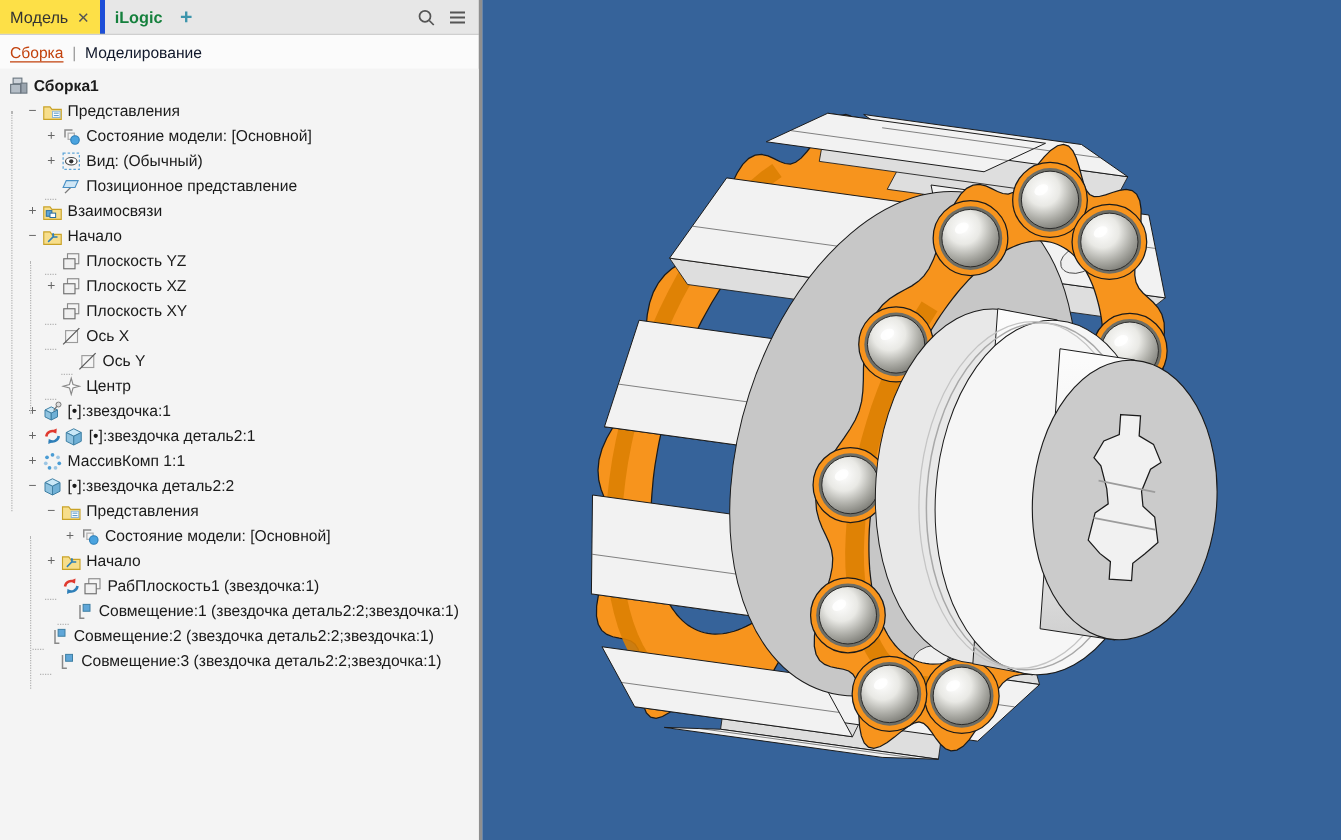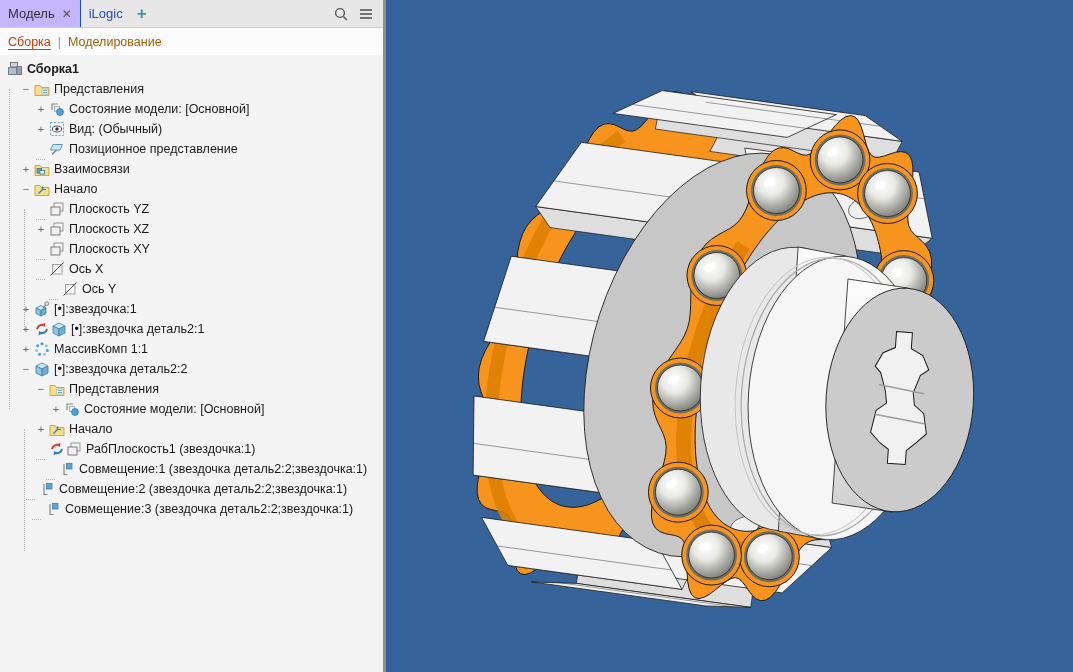--- a/index.html
+++ b/index.html
@@ -1,30 +1,30 @@
 <!DOCTYPE html>
 <html><head>
 <meta charset="utf-8">
 <style>
   html,body{margin:0;padding:0;background:#888;}
   *{box-sizing:border-box;}
   .app{width:1073px;height:672px;display:flex;flex-direction:row;font-family:"Liberation Sans",sans-serif;overflow:hidden;background:#F4F4F4;}
   .panel{width:383px;display:flex;flex-direction:column;background:#F4F4F4;}
   .tabbar{height:28px;background:#E7E7E7;border-bottom:1px solid #CFCFCF;display:flex;align-items:center;flex-shrink:0;}
   .tab{height:100%;display:flex;align-items:center;padding:0 8px;font-size:13px;color:#333;cursor:default;}
-  .tab.active{background:#c4b5fd;border-right:1px solid #1d4ed8;}
+  .tab.active{background:#fde047;border-right:4px solid #1d4ed8;}
   .tab .close{margin-left:7px;color:#555;font-size:12px;}
-  .tab.inactive{color:#1d4ed8;}
+  .tab.inactive{color:#15803d;font-weight:bold;}
   .addtab{color:#3D95AC;font-size:17px;font-weight:bold;padding:0 6px;line-height:26px;}
   .spacer{flex:1;}
   .bar-icon{margin-right:9px;display:flex;align-items:center;}
   .toolbar{height:27px;background:#FBFBFB;display:flex;align-items:center;padding-left:8px;font-size:12.5px;flex-shrink:0;}
   .link-active{color:#c2410c;text-decoration:underline;text-underline-offset:3px;}
   .toolbar .sep{color:#999;margin:0 7px;}
-  .link-plain{color:#a16207;}
+  .link-plain{color:#0f172a;}
   .tree{flex:1;position:relative;padding-top:4px;overflow:hidden;background:#F4F4F4;}
   .row{height:20px;display:flex;align-items:center;white-space:nowrap;font-size:12.5px;color:#1A1A1A;}
   .row .expander{width:14px;flex-shrink:0;text-align:center;color:#666;font-size:11px;line-height:20px;}
   .row .stub{width:14px;flex-shrink:0;position:relative;}
   .row .stub::before{content:"";position:absolute;left:2px;top:10px;width:9px;border-top:1px dotted #B5B5B5;}
   .row .ticon{width:17px;height:16px;flex-shrink:0;display:flex;align-items:center;justify-content:center;}
   .row .lbl{margin-left:4px;}
   .row.bold .lbl{font-weight:bold;}
   .spine{position:absolute;border-left:1px dotted #B5B5B5;width:0;}
   .divider{width:3px;background:#8F8F8F;flex-shrink:0;}
@@ -185,20 +185,29 @@
         <div class="row" style="padding-left:47px">
           <span class="stub"></span>
           <span class="ticon">
             <svg width="16" height="16" viewBox="0 0 16 16">
               <rect x="3.5" y="3.5" width="9.5" height="9.5" fill="#F5F5F5" stroke="#9A9A9A" stroke-width="0.9"></rect>
               <line x1="1.5" y1="14.5" x2="14.5" y2="1.5" stroke="#555" stroke-width="1"></line>
             </svg>
           </span>
           <span class="lbl">Ось Y</span>
         </div>
+        <div class="row" style="padding-left:34px">
+          <span class="stub"></span>
+          <span class="ticon">
+            <svg width="16" height="16" viewBox="0 0 16 16">
+              <path d="M8 1.5 L9.4 6.6 L14.5 8 L9.4 9.4 L8 14.5 L6.6 9.4 L1.5 8 L6.6 6.6 z" fill="#FAFAFA" stroke="#888" stroke-width="0.9"></path>
+            </svg>
+          </span>
+          <span class="lbl">Центр</span>
+        </div>
         <div class="row" style="padding-left:19px">
           <span class="expander">+</span>
           <span class="ticon">
             <svg width="16" height="16" viewBox="0 0 16 16">
               <path d="M7 4.5 L12 7 L7 9.5 L2 7 z" fill="#C9E8F7" stroke="#3E7FA3" stroke-width="0.8"></path>
               <path d="M2 7 L7 9.5 L7 15 L2 12.5 z" fill="#8FC3E0" stroke="#3E7FA3" stroke-width="0.8"></path>
               <path d="M12 7 L7 9.5 L7 15 L12 12.5 z" fill="#6FB0D6" stroke="#3E7FA3" stroke-width="0.8"></path>
               <line x1="12.5" y1="2.5" x2="9" y2="7.5" stroke="#777" stroke-width="1.1"></line>
               <circle cx="12.8" cy="2.6" r="2" fill="#DDDDDD" stroke="#777" stroke-width="0.8"></circle>
             </svg>

